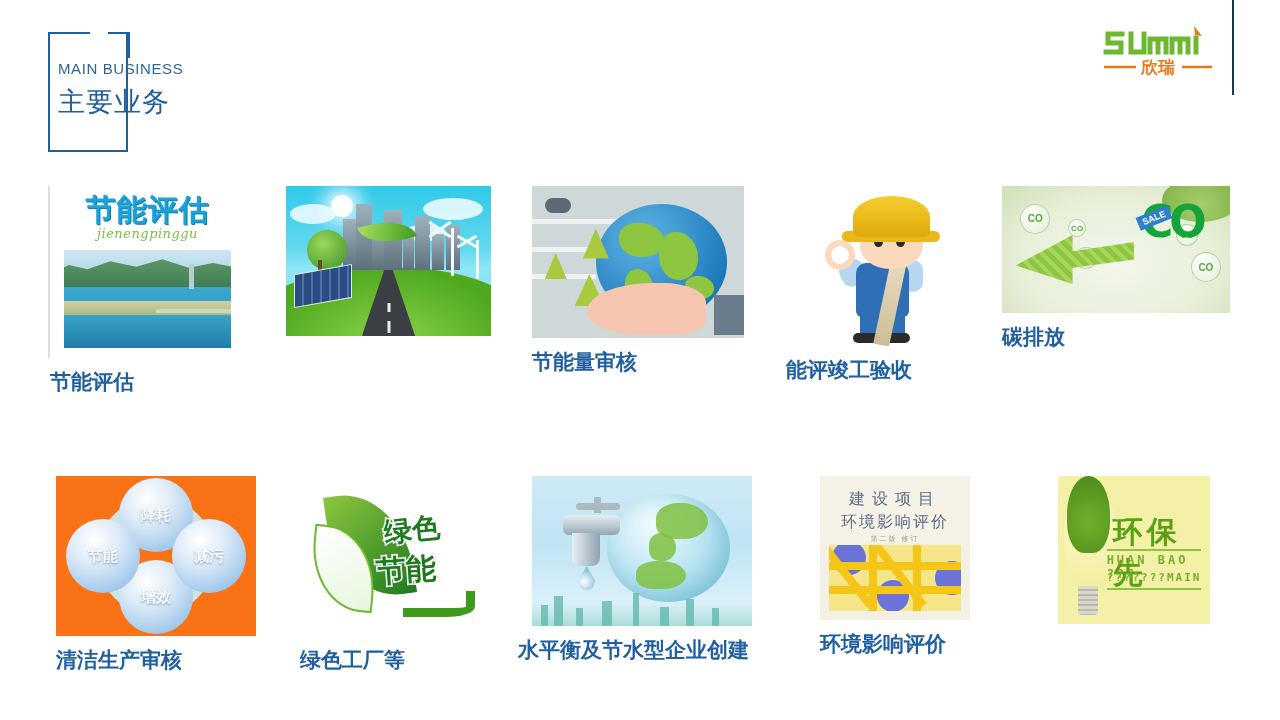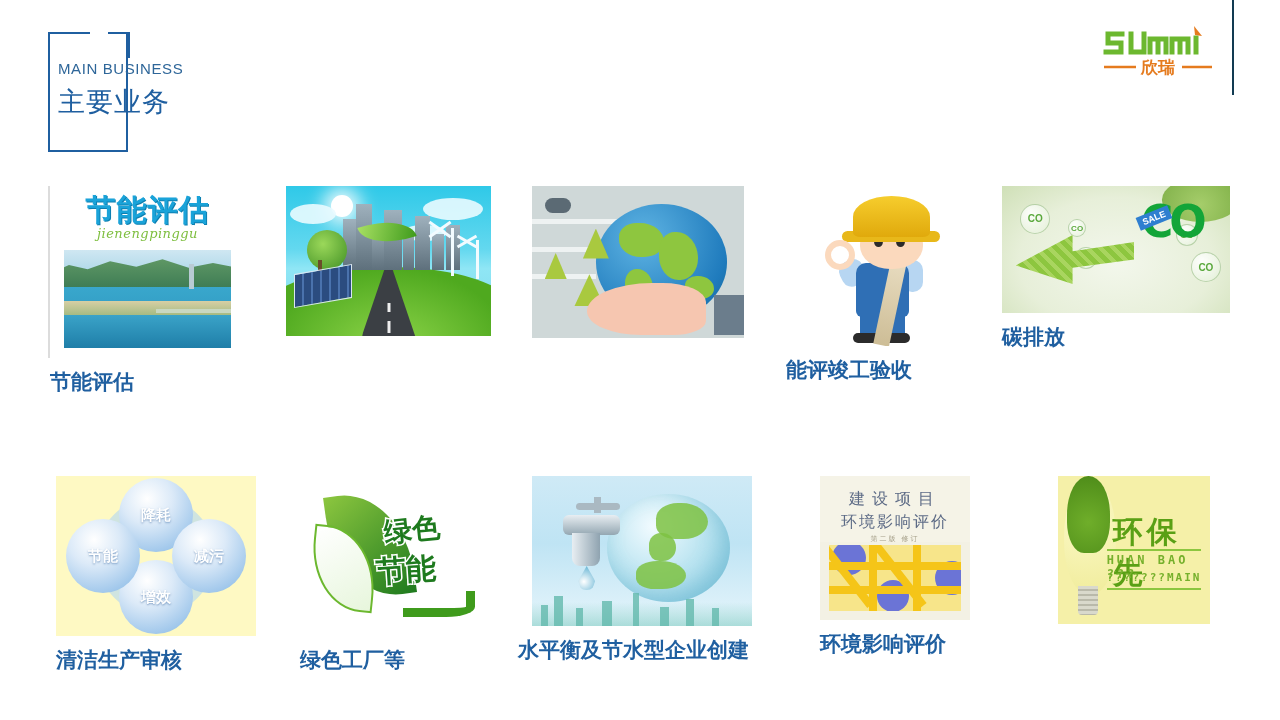--- a/index.html
+++ b/index.html
@@ -168,21 +168,21 @@
   .c5 .sale   { position:absolute; right:26%; top:20%; background:#2f7fd0; color:#fff;
                 font-size:9px; padding:2px 5px; transform:rotate(-22deg); font-weight:700; }
   .c5 .bub    { position:absolute; border-radius:50%; border:1px solid rgba(140,180,120,.55);
                 color:#5aa83c; font-size:10px; font-weight:700; display:flex;
                 align-items:center; justify-content:center;
                 background: radial-gradient(circle at 35% 30%, rgba(255,255,255,.9), rgba(220,240,210,.35)); }
   .c5 .bush   { position:absolute; right:-4%; top:-6%; width:34%; height:34%;
                 background: radial-gradient(circle at 50% 60%, #9bc859, #6ea531); border-radius:50%; opacity:.85; }
 
   
-  .c6 { background:#fef9c3; }
+  .c6 { background:#f97316; }
   .c6 .ring { position:absolute; left:50%; top:50%; width:118px; height:118px;
               margin:-59px 0 0 -59px; border:10px solid #cfe4e0; border-radius:50%; }
   .c6 .sph  { position:absolute; width:74px; height:74px; border-radius:50%;
               background: radial-gradient(circle at 38% 28%, #ffffff 0%, #dceaf8 36%, #7fb4e4 100%);
               display:flex; align-items:center; justify-content:center;
               color:#ffffff; font-size:15px; font-weight:700;
               font-family:"DejaVu Sans", sans-serif;
               text-shadow: 0 1px 2px rgba(40,90,150,.55); }
 
   
@@ -363,20 +363,21 @@
             <div class="land" style="left:68%;top:62%;width:22%;height:20%;"></div>
           </div>
           <div class="tree3" style="left:24%;top:28%;width:26px;height:30px;"></div>
           <div class="tree3" style="left:6%;top:44%;width:22px;height:26px;"></div>
           <div class="tree3" style="left:20%;top:58%;width:30px;height:32px;"></div>
           <div class="tree3" style="left:30%;top:74%;width:26px;height:26px;"></div>
           <div class="hand"></div>
           <div class="sleeve"></div>
         </div>
       </div>
+      <div class="card-label">节能量审核</div>
     </div>
 
     <div class="card" style="left:786px;width:175px;">
       <div class="card-img c4" style="height:160px;">
         <div class="art">
           <div class="legL"></div>
           <div class="legR"></div>
           <div class="shoeL"></div>
           <div class="shoeR"></div>
           <div class="shirtL"></div>

